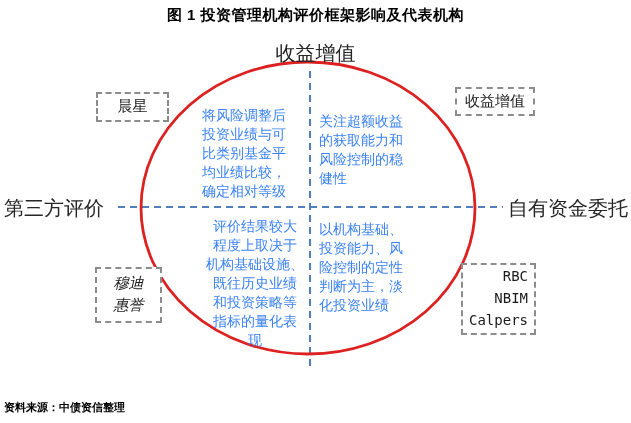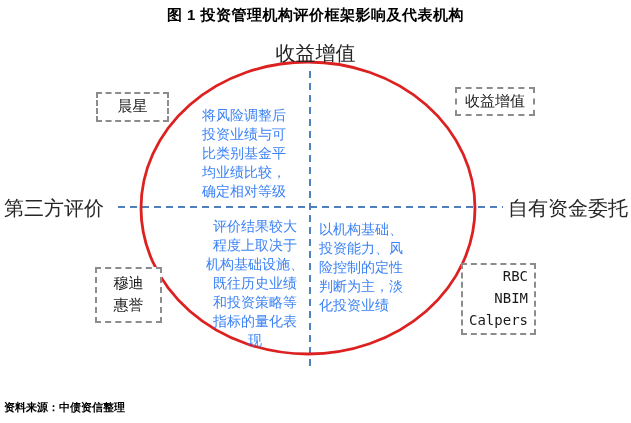--- a/index.html
+++ b/index.html
@@ -56,21 +56,21 @@
     justify-content: center;
     text-align: center;
     font-size: 15px;
     color: #1a1a1a;
     white-space: pre-line;
     line-height: 1.45;
     background: #ffffff;
   }
   .institution-box.tl { left: 96px;  top: 92px;  width: 73px; height: 30px; }
   .institution-box.tr { left: 455px; top: 87px;  width: 80px; height: 29px; }
-  .institution-box.bl { left: 95px;  top: 267px; width: 67px; height: 56px; }
+  .institution-box.bl { left: 95px;  top: 267px; width: 67px; height: 56px; font-style: italic; }
   .institution-box.br {
     left: 461px; top: 263px; width: 75px; height: 72px;
     font-family: "DejaVu Sans Mono", monospace;
     font-size: 14px; line-height: 1.55; text-align: right;
   }
   .source-note {
     position: absolute;
     left: 4px; top: 400px;
     font-family: "Liberation Sans", sans-serif;
     font-weight: bold;
@@ -97,20 +97,24 @@
   <div class="axis-label left">第三方评价</div>
 
   <div class="axis-label right">自有资金委托</div>
 
   <div class="quadrant-text tl">将风险调整后
 投资业绩与可
 比类别基金平
 均业绩比较，
 确定相对等级</div>
 
+  <div class="quadrant-text tr">关注超额收益
+的获取能力和
+风险控制的稳
+健性</div>
 
   <div class="quadrant-text bl">评价结果较大
 程度上取决于
 机构基础设施、
 既往历史业绩
 和投资策略等
 指标的量化表
 现</div>
 
   <div class="quadrant-text br">以机构基础、

